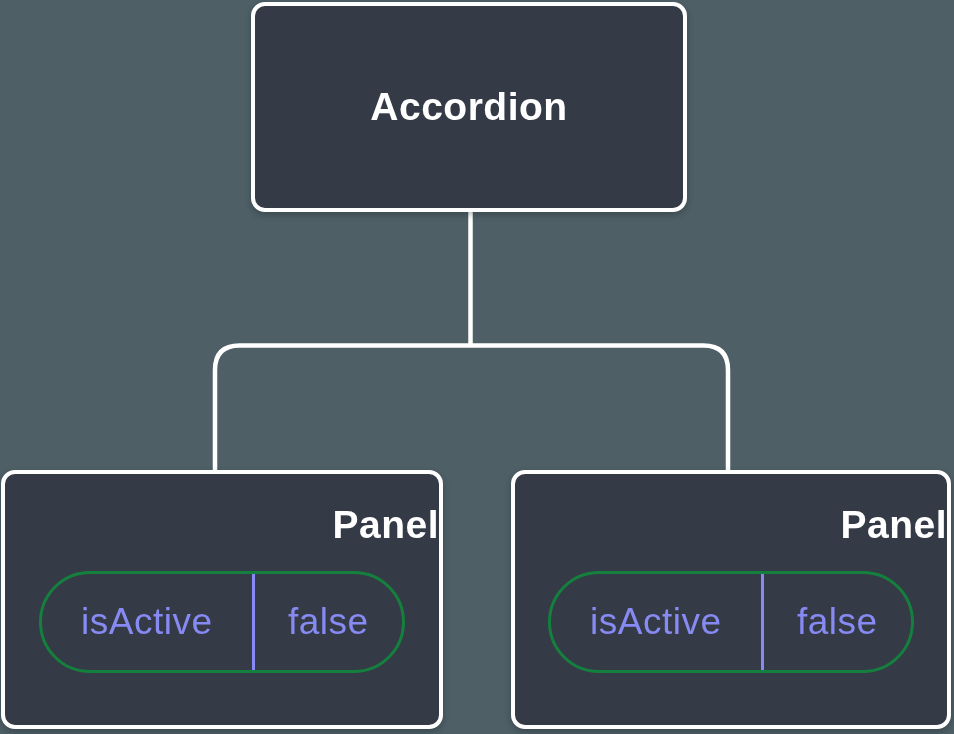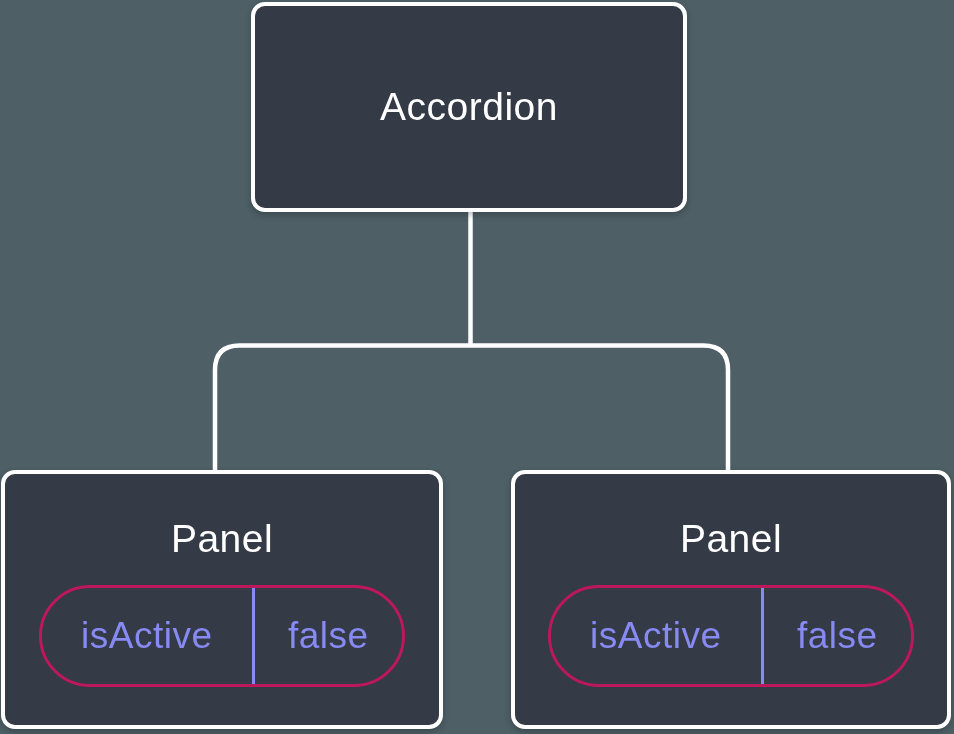--- a/index.html
+++ b/index.html
@@ -47,34 +47,34 @@
   .panel-node {
     top: 470px;
     width: 442px;
     height: 259px;
   }
   .panel-left  { left: 1px; }
   .panel-right { left: 511px; width: 440px; }
   .node-title {
     color: #ffffff;
     font-size: 39px;
-    font-weight: 400;
+    font-weight: 700;
     letter-spacing: 0.5px;
     line-height: 46px;
   }
   .panel-node .node-title {
-    text-align: center;
-    margin-top: 42px;
+    text-align: right;
+    margin-top: 28px;
   }
   .state-pill {
     box-sizing: border-box;
     width: 366px;
     height: 102px;
     margin: 23px auto 0;
-    border: 3px solid #be185d;
+    border: 3px solid #15803d;
     border-radius: 53px;
     display: flex;
     align-items: stretch;
     color: #878af2;
   }
   .pill-cell {
     display: flex;
     align-items: center;
     justify-content: center;
     font-size: 37px;

